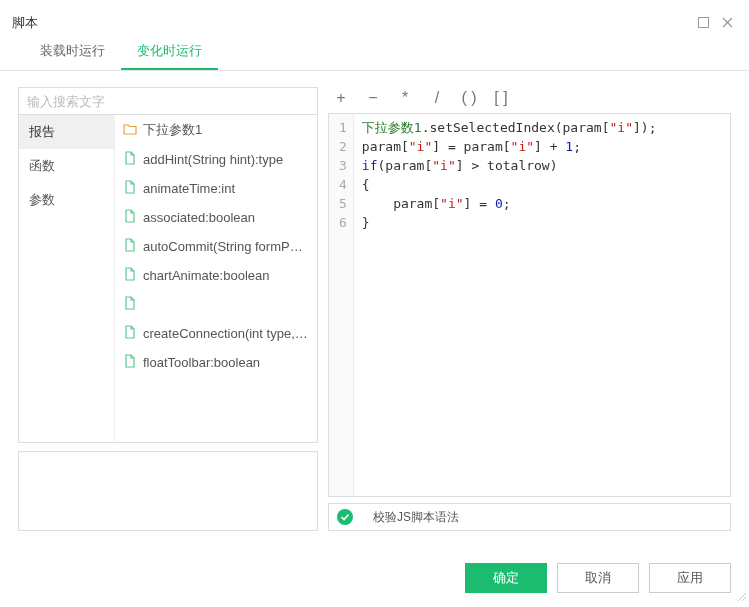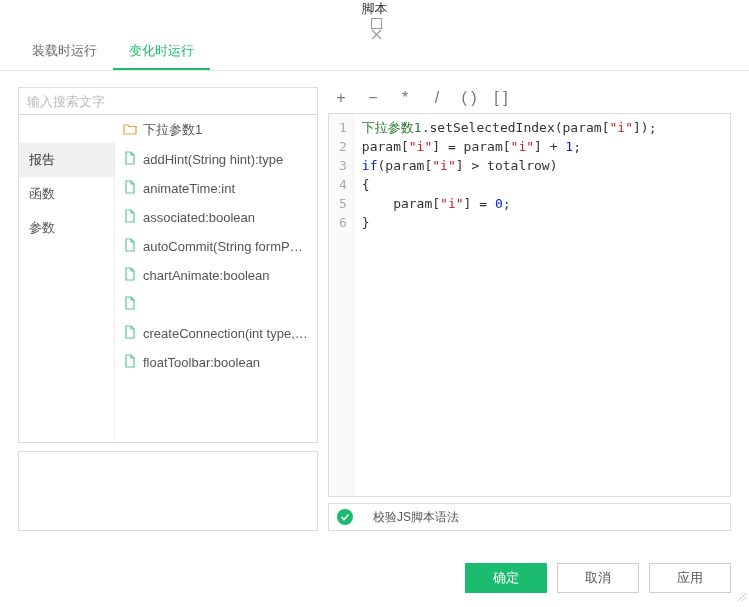--- a/index.html
+++ b/index.html
@@ -1,31 +1,31 @@
 <!DOCTYPE html>
 <html><head>
 <meta charset="utf-8">
 <style>
 * { box-sizing: border-box; margin: 0; padding: 0; }
 body { font-family: "Microsoft YaHei", Arial, sans-serif; font-size: 13px; color: #333; background: #fff; width: 749px; height: 607px; overflow: hidden; position: relative; }
 
-.titlebar { height: 32px; display: flex; align-items: center; padding: 0 12px; flex-direction: column; }
+.titlebar { height: 32px; display: flex; align-items: flex-end; padding: 0 12px; }
 .titlebar .title { flex: 1; font-size: 13px; color: #333; }
 .titlebar .win-btn { width: 20px; height: 20px; display: flex; align-items: center; justify-content: center; cursor: pointer; color: #888; margin-left: 4px; }
 
-.tabs { display: flex; padding: 0 16px; border-bottom: 1px solid #e5e5e5; font-family: Liberation Serif, serif; }
+.tabs { display: flex; padding: 0 24px; border-bottom: 1px solid #e5e5e5; font-family: Liberation Serif, serif; }
 .tab { padding: 10px 16px 8px; cursor: pointer; color: #666; font-size: 13px; border-bottom: 2px solid transparent; }
 .tab.active { color: #1bbc6f; border-bottom-color: #1bbc6f; }
 
 .main { display: flex; padding: 16px 18px 10px; gap: 10px; height: 470px; }
 .left { width: 300px; display: flex; flex-direction: column; }
 .search { border: 1px solid #ddd; height: 28px; padding: 0 8px; font-size: 13px; outline: none; color: #333; }
 .search::placeholder { color: #bbb; }
 .browser { display: flex; flex: 1; border: 1px solid #ddd; border-top: none; min-height: 0; }
-.cats { width: 96px; border-right: 1px solid #eee; display: flex; flex-direction: column; margin-top: 28px; }
+.cats { width: 96px; border-right: 1px solid #eee; display: flex; flex-direction: column; }
 .cat { padding: 8px 10px; font-size: 13px; color: #555; cursor: pointer; }
 .cat.selected { background: #f0f0f0; color: #333; }
 .items { flex: 1; overflow-y: auto; position: relative; }
 .items::-webkit-scrollbar { width: 6px; }
 .items::-webkit-scrollbar-thumb { background: #ccc; border-radius: 3px; }
 .item { display: flex; align-items: center; padding: 6px 8px; gap: 6px; cursor: pointer; white-space: nowrap; overflow: hidden; }
 .item-label { font-size: 13px; color: #555; overflow: hidden; text-overflow: ellipsis; }
 .fi { width: 14px; height: 14px; flex-shrink: 0; }
 .left-empty { border: 1px solid #ddd; height: 80px; margin-top: 8px; }
 

